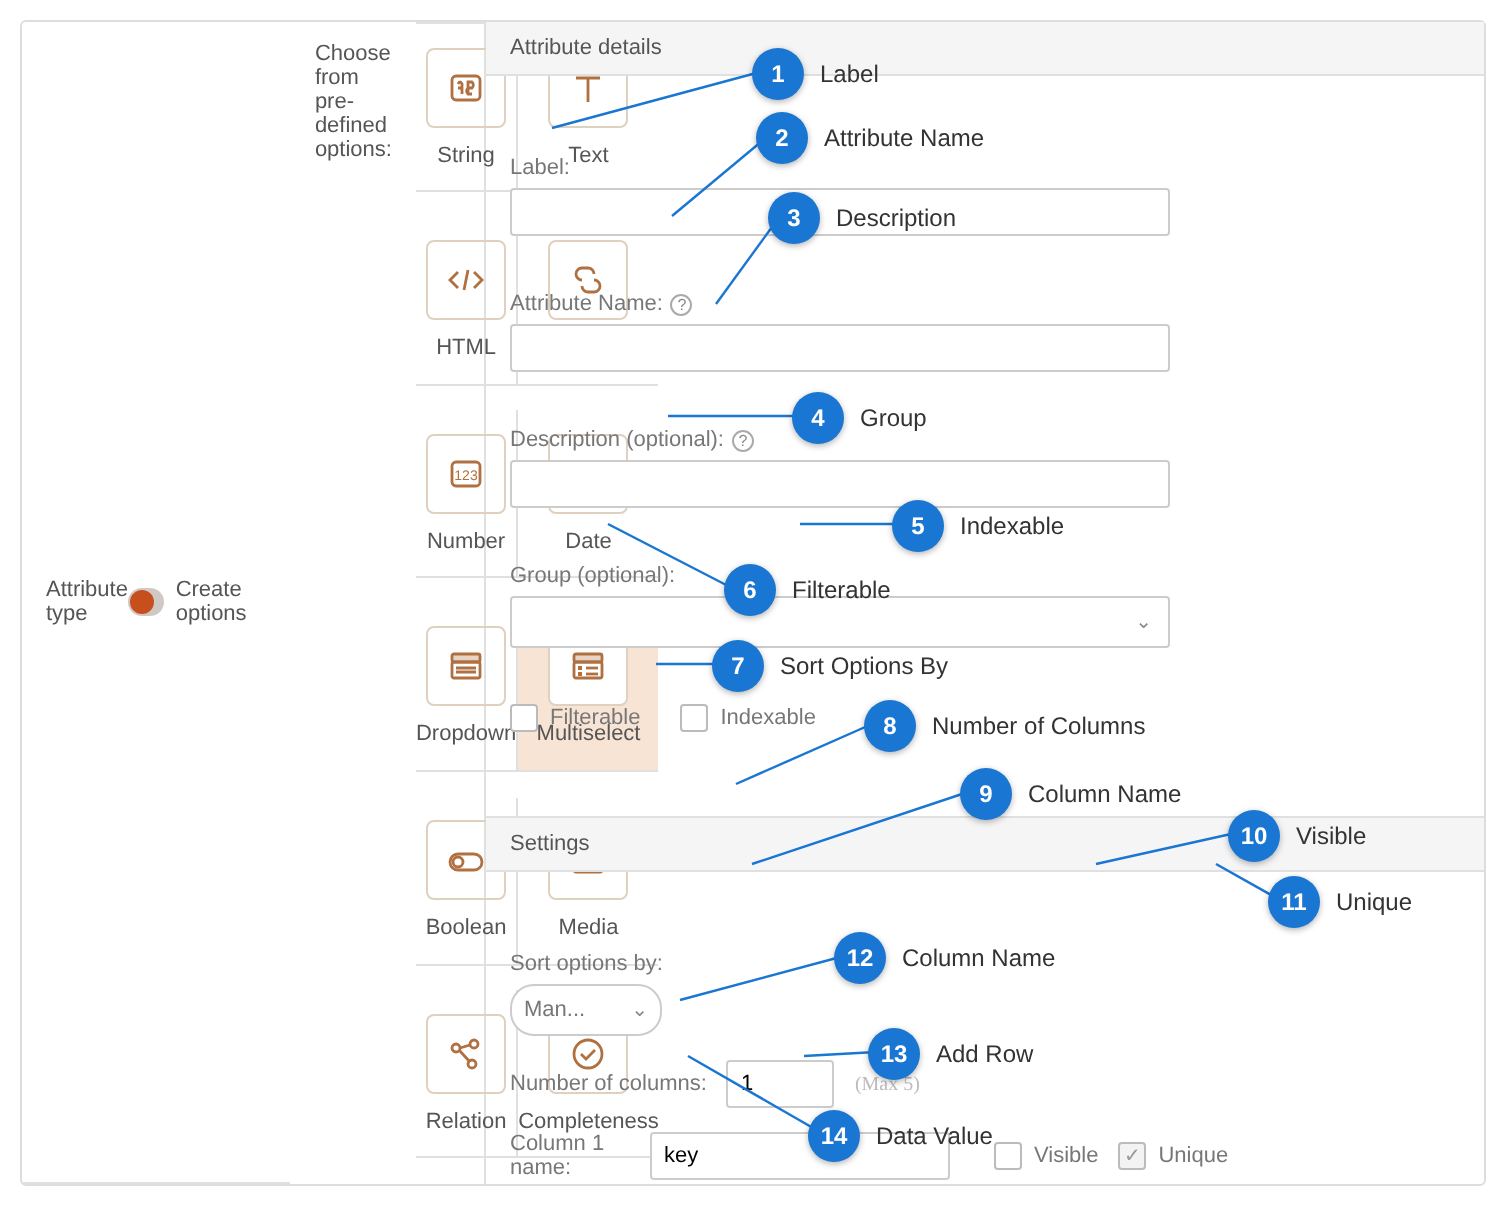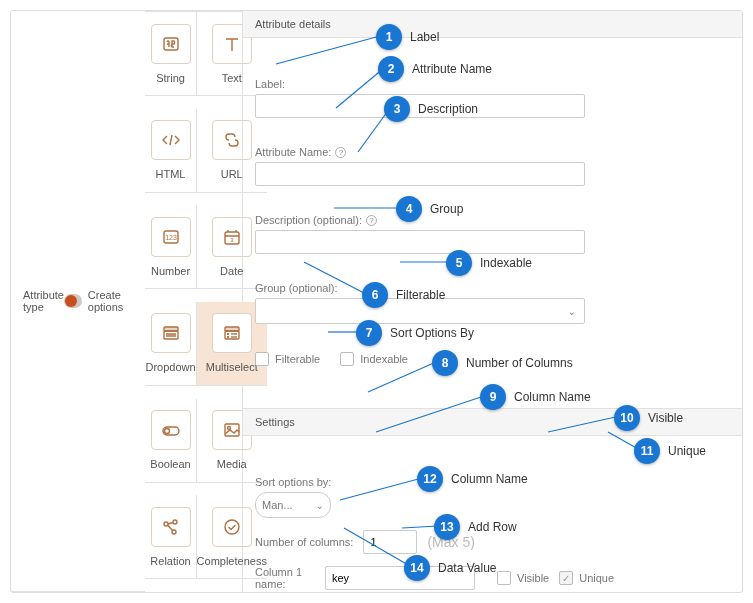--- a/index.html
+++ b/index.html
@@ -38,21 +38,21 @@
     .checkbox-row { display: flex; gap: 20px; align-items: center; margin-top: 6px; }
     .checkbox-item { display: flex; align-items: center; gap: 6px; font-size: 11px; color: #777; }
     .checkbox-box { width: 14px; height: 14px; border: 1px solid #bbb; border-radius: 2px; background: #fff; display: flex; align-items: center; justify-content: center; }
     .checkbox-box.checked::after { content: "✓"; font-size: 10px; color: #999; }
     .checkbox-box.disabled { background: #f3f3f3; }
     
     .settings-body { padding: 10px 12px 14px; }
     .settings-row { display: flex; align-items: center; gap: 10px; margin-bottom: 12px; font-size: 11px; color: #777; }
     .small-select { width: 76px; height: 26px; border: 1px solid #ccc; border-radius: 12px; display: flex; align-items: center; padding: 0 6px; cursor: pointer; background: #fff; }
     .num-input { width: 54px; height: 24px; border: 1px solid #ccc; border-radius: 2px; text-align: left; padding: 0 6px; font-size: 11px; background: #fff; }
-    .max-hint { font-size: 14px; color: #bbb; }
+    .max-hint { font-size: 10px; color: #bbb; font-family: Liberation Serif, serif; }
     .col-input { width: 150px; height: 24px; border: 1px solid #ccc; border-radius: 2px; padding: 0 6px; font-size: 11px; background: #fff; }
     
     .data-body { padding: 10px 12px; }
     .data-header { display: flex; padding-left: 30px; margin-bottom: 4px; }
     .data-col-label { font-size: 11px; color: #777; width: 100px; text-align: center; }
     .data-row { display: flex; align-items: center; gap: 2px; padding-left: 30px; }
     .data-cell { width: 100px; height: 24px; border: 1px solid #ccc; border-radius: 2px; background: #fff; padding: 0 4px; font-size: 11px; }
     .add-row-btn { width: 22px; height: 22px; border: 1.5px dashed #c79060; border-radius: 2px; display: flex; align-items: center; justify-content: center; cursor: pointer; color: #c79060; font-size: 14px; font-weight: bold; margin-left: 2px; }
     
     
@@ -71,20 +71,21 @@
   <div class="left-panel">
     <div class="left-header">
       <span>Attribute type</span>
       <div class="toggle-wrap">
         <div class="toggle">
             <div class="toggle-knob"></div>
           </div>
         <span>Create options</span>
       </div>
     </div>
+    <div class="choose-label">Choose from pre-defined options:</div>
     <div class="type-grid">
 
       <div class="type-cell">
         <div class="type-icon">
             <svg width="20" height="20" viewBox="0 0 20 20">
               <rect x="3" y="4" width="14" height="12" rx="2"></rect>
               <path d="M6 8 Q7 6 8 8 V13 M8 10 H6 M11 13 V7 h2 a2 2 0 0 1 0 3 h-2 a2 2 0 0 0 0 3 h2"></path>
             </svg>
           </div>
         <span>String</span>

